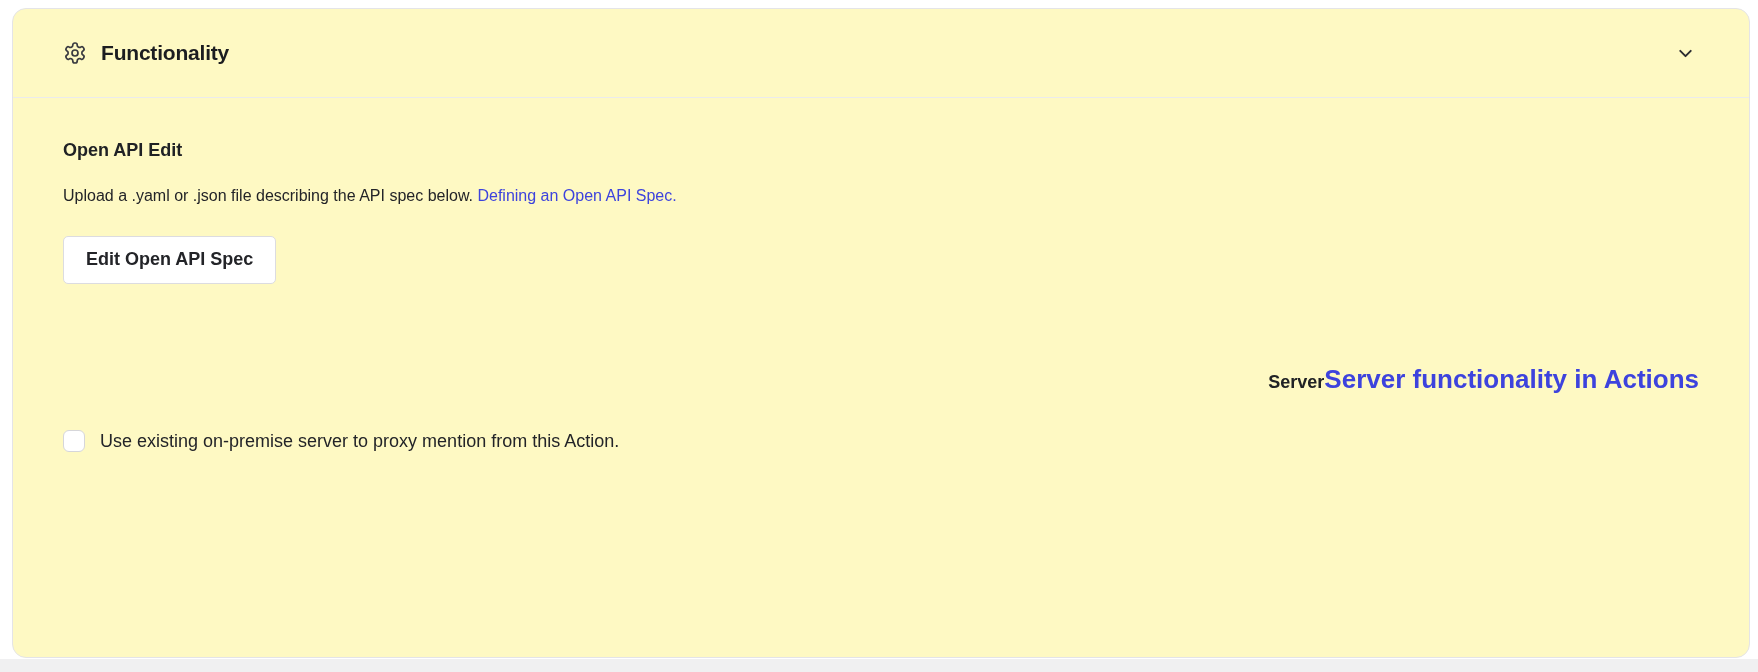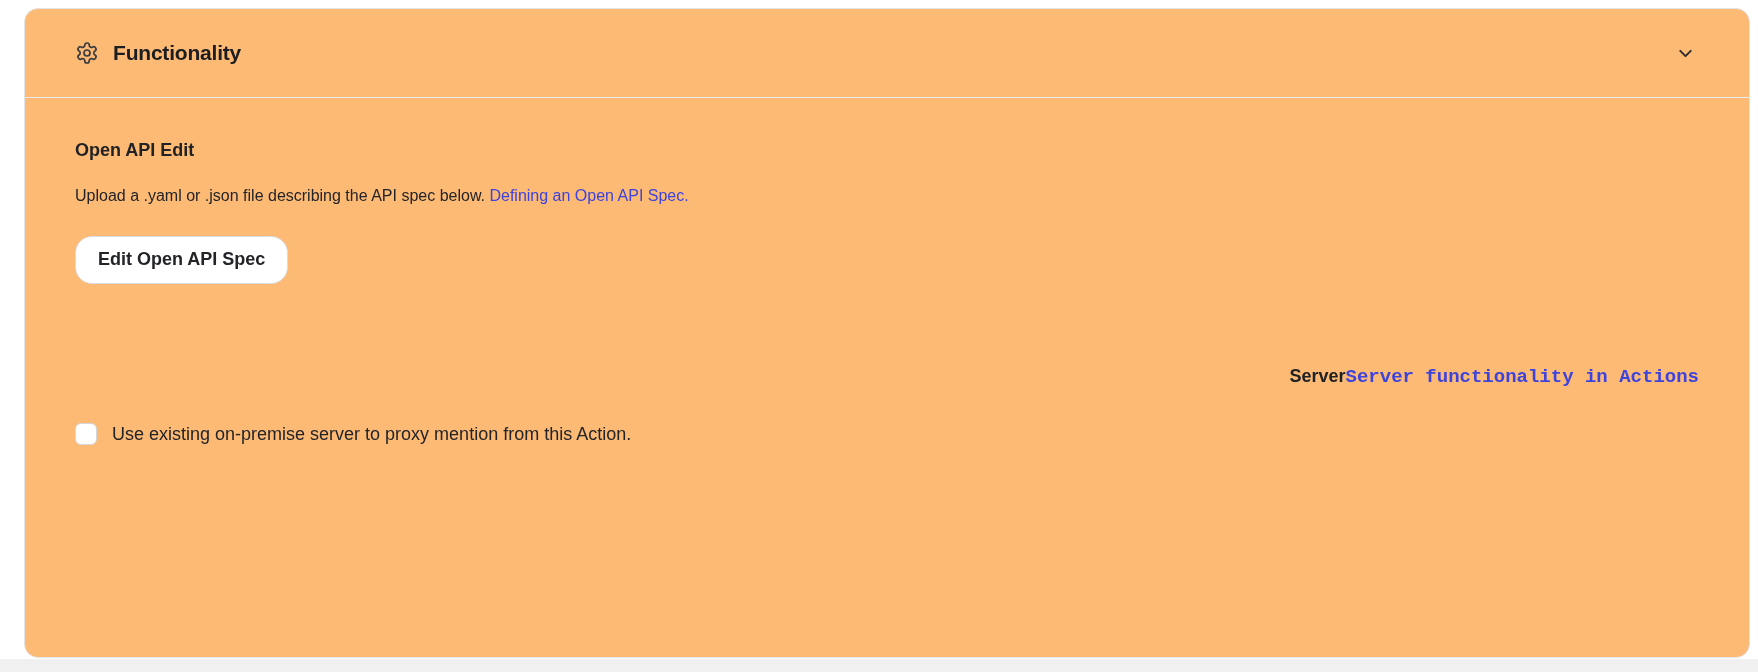--- a/index.html
+++ b/index.html
@@ -9,22 +9,22 @@
     font-family: "Liberation Sans", sans-serif;
     color: #222326;
     overflow: hidden;
   }
   .page { position: relative; width: 1758px; height: 672px; }
   .bg-strip {
     position: absolute; left: 0; right: 0; bottom: 0; height: 13px;
     background: #f0f0f1;
   }
   .card {
-    position: absolute; left: 24px; top: 8px; right: 8px; height: 650px;
-    background: #fdba74;
+    position: absolute; left: 12px; top: 8px; right: 8px; height: 650px;
+    background: #fef9c3;
     border: 1px solid var(--border, #e4e4e7);
     border-radius: 14px;
     z-index: 1;
   }
   
   .card-header {
     height: 89px;
     display: flex; align-items: center;
     padding: 0 48px 0 50px;
     border-bottom: 1px solid #ebebed;
@@ -55,30 +55,30 @@
     color: var(--link, #3d43dd);
     text-decoration: none;
     cursor: pointer;
   }
   .edit-spec-btn {
     margin-top: 26px;
     display: inline-block;
     padding: 12px 22px 13px 22px;
     background: #ffffff;
     border: 1px solid #dcdce0;
-    border-radius: 17px;
+    border-radius: 5px;
     font-family: "Liberation Sans", sans-serif;
     font-size: 18px; font-weight: 600; color: #232428;
     cursor: pointer;
   }
   .server-section { margin-top: 80px; }
   .server-row {
     display: flex; align-items: baseline; justify-content: flex-end;
   }
-  a.section-link { font-size: 19px; font-weight: 700; font-family: Liberation Mono, monospace; }
+  a.section-link { font-size: 26px; font-weight: 700; }
   .server-desc { margin-top: 16px; }
   .checkbox-row {
     margin-top: 34px;
     display: flex; align-items: center;
   }
   .checkbox {
     width: 22px; height: 22px; flex: 0 0 auto;
     border: 1.5px solid #d6d6da;
     border-radius: 6px;
     background: #ffffff;

